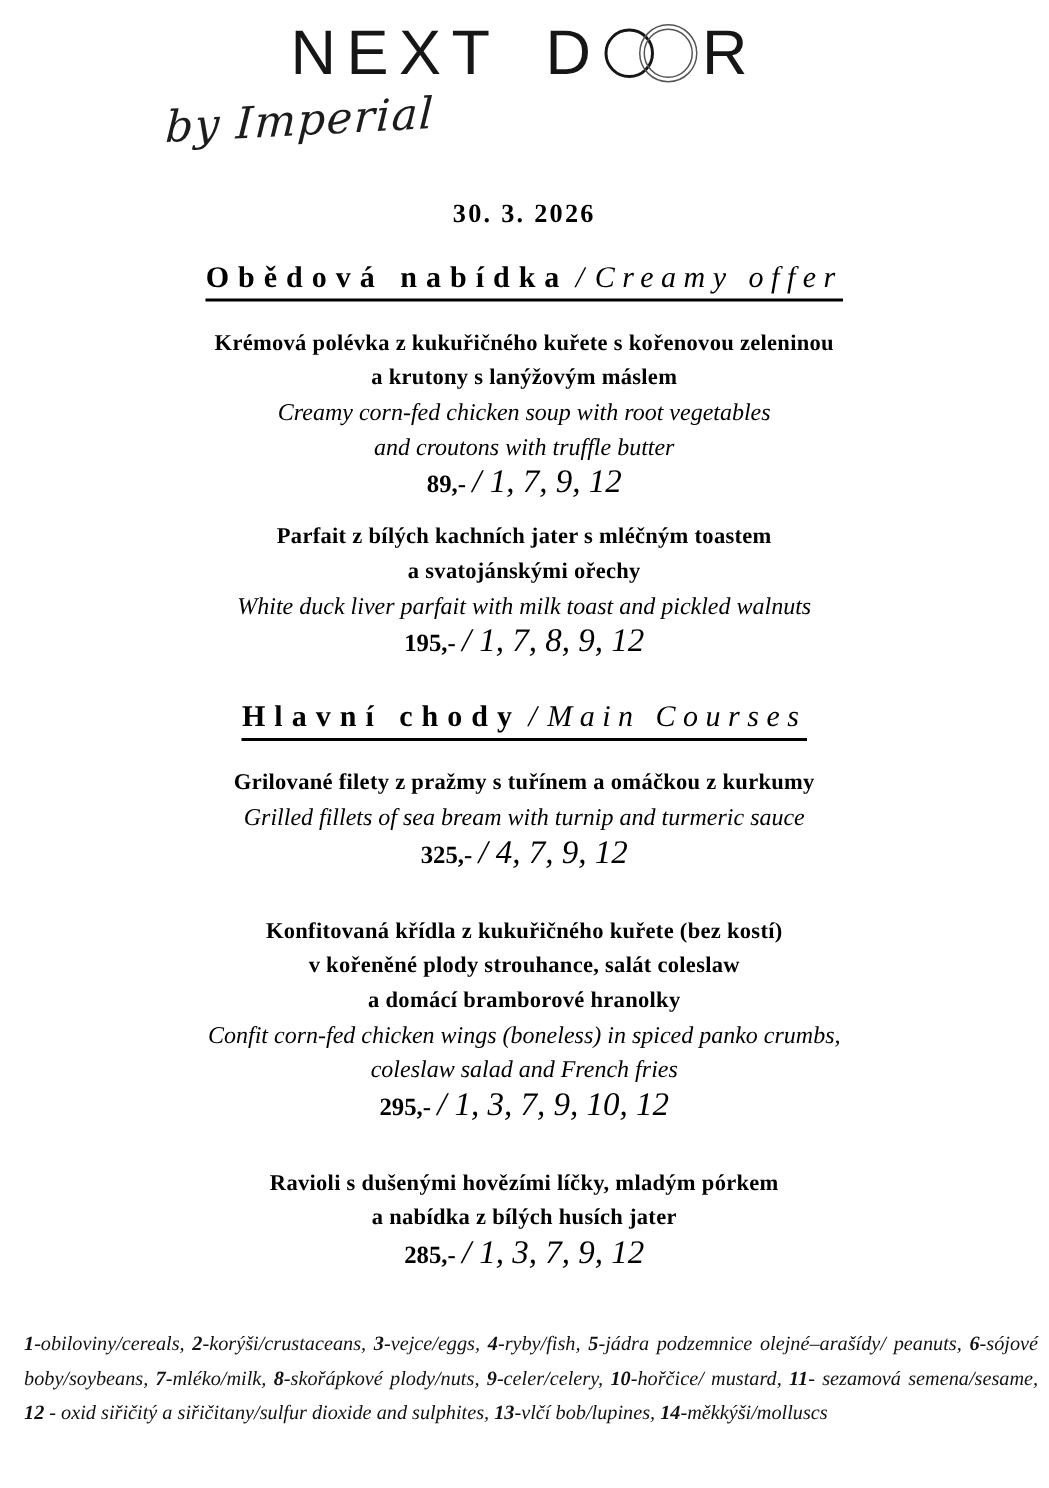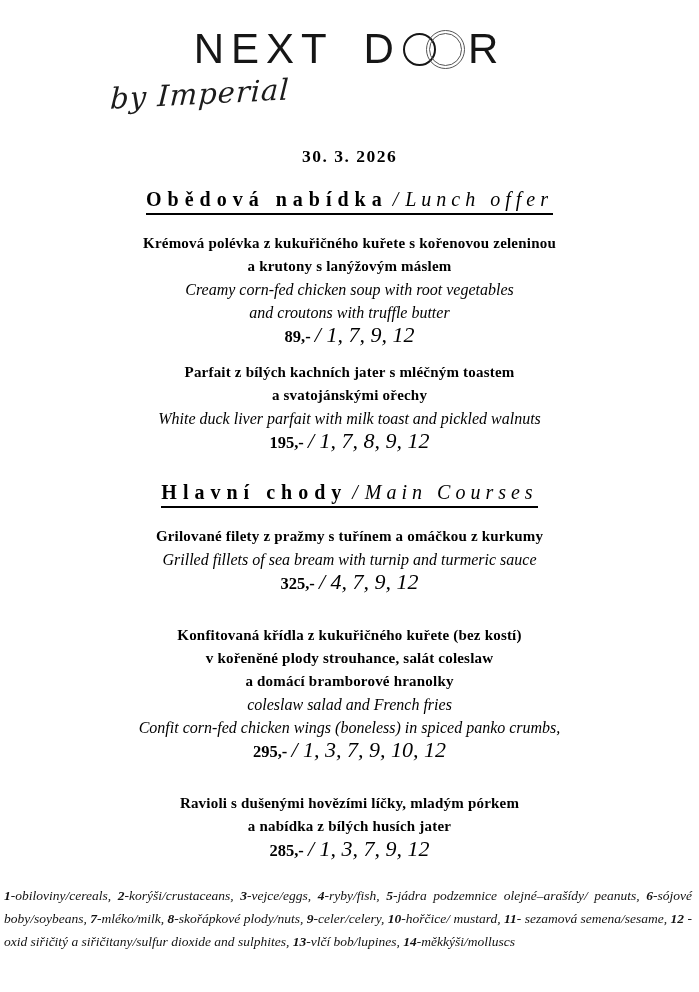--- a/index.html
+++ b/index.html
@@ -1,21 +1,21 @@
 <!DOCTYPE html>
 <html><head>
 <meta charset="utf-8">
 <style>
   * { margin: 0; padding: 0; box-sizing: border-box; }
   html, body { width: 699px; height: 992px; background: #ffffff; overflow: hidden; }
   body {
     font-family: "Liberation Serif", serif;
     color: #000;
   }
-  .page { width: 699px; height: 992px; padding-top: 26px; position: relative; }
+  .page { width: 699px; height: 992px; padding-top: 12px; position: relative; }
 
   
   .logo { text-align: center; }
   .logo-row {
     display: flex; align-items: center; justify-content: center;
     font-family: "Liberation Sans", sans-serif;
     font-weight: 300; font-size: 42px; color: #161616;
     letter-spacing: 7px; word-spacing: 12px; line-height: 46px;
   }
   .o-plain {
@@ -60,21 +60,21 @@
   .dish { text-align: center; margin-bottom: 13px; }
   .section-main .dish { margin-bottom: 29px; }
   .dish-cs { font-weight: bold; font-size: 15px; line-height: 23px; letter-spacing: 0.2px; }
   .dish-en { font-style: italic; font-size: 16px; line-height: 23px; }
   .price-line { font-size: 16.5px; line-height: 22px; }
   .price { font-weight: bold; }
   .alg { font-style: italic; font-size: 22px; }
 
   
   .allergen-note {
-    position: absolute; left: 4px; right: 7px; top: 884px;
+    position: absolute; left: 16px; right: 7px; top: 884px;
     font-style: italic; font-size: 13.5px; line-height: 23px;
     text-align: justify; color: #111;
     font-family: "Liberation Serif", serif;
   }
   .an { font-weight: bold; font-style: italic; }
 </style>
 </head>
 <body>
 
 <div class="page">
@@ -86,21 +86,21 @@
       <span class="o-ring"></span>
       <span>R</span>
     </div>
     <div class="logo-script">by Imperial</div>
   </header>
 
   <div class="date">30. 3. 2026</div>
 
   <section class="section-lunch">
     <h2 class="heading">
-      <span class="heading-inner"><span class="hcs">Obědová nabídka</span> <span class="hsep">/</span> <span class="hen">Lunch offer</span></span>
+      <span class="heading-inner"><span class="hcs">Obědová nabídka</span> <span class="hsep">/</span> <span class="hen">Creamy offer</span></span>
     </h2>
 
     <div class="dish">
       <div class="dish-cs">
         <div>Krémová polévka z kukuřičného kuřete s kořenovou zeleninou</div>
         <div>a krutony s lanýžovým máslem</div>
       </div>
       <div class="dish-en">
         <div>Creamy corn-fed chicken soup with root vegetables</div>
         <div>and croutons with truffle butter</div>
@@ -135,22 +135,22 @@
       <div class="price-line"><span class="price">325,-</span> <span class="alg">/ 4, 7, 9, 12</span></div>
     </div>
 
     <div class="dish">
       <div class="dish-cs">
         <div>Konfitovaná křídla z kukuřičného kuřete (bez kostí)</div>
         <div>v kořeněné plody strouhance, salát coleslaw</div>
         <div>a domácí bramborové hranolky</div>
       </div>
       <div class="dish-en">
+        <div>Confit corn-fed chicken wings (boneless) in spiced panko crumbs,</div>
         <div>coleslaw salad and French fries</div>
-        <div>Confit corn-fed chicken wings (boneless) in spiced panko crumbs,</div>
       </div>
       <div class="price-line"><span class="price">295,-</span> <span class="alg">/ 1, 3, 7, 9, 10, 12</span></div>
     </div>
 
     <div class="dish">
       <div class="dish-cs">
         <div>Ravioli s dušenými hovězími líčky, mladým pórkem</div>
         <div>a nabídka z bílých husích jater</div>
       </div>
       <div class="price-line"><span class="price">285,-</span> <span class="alg">/ 1, 3, 7, 9, 12</span></div>

